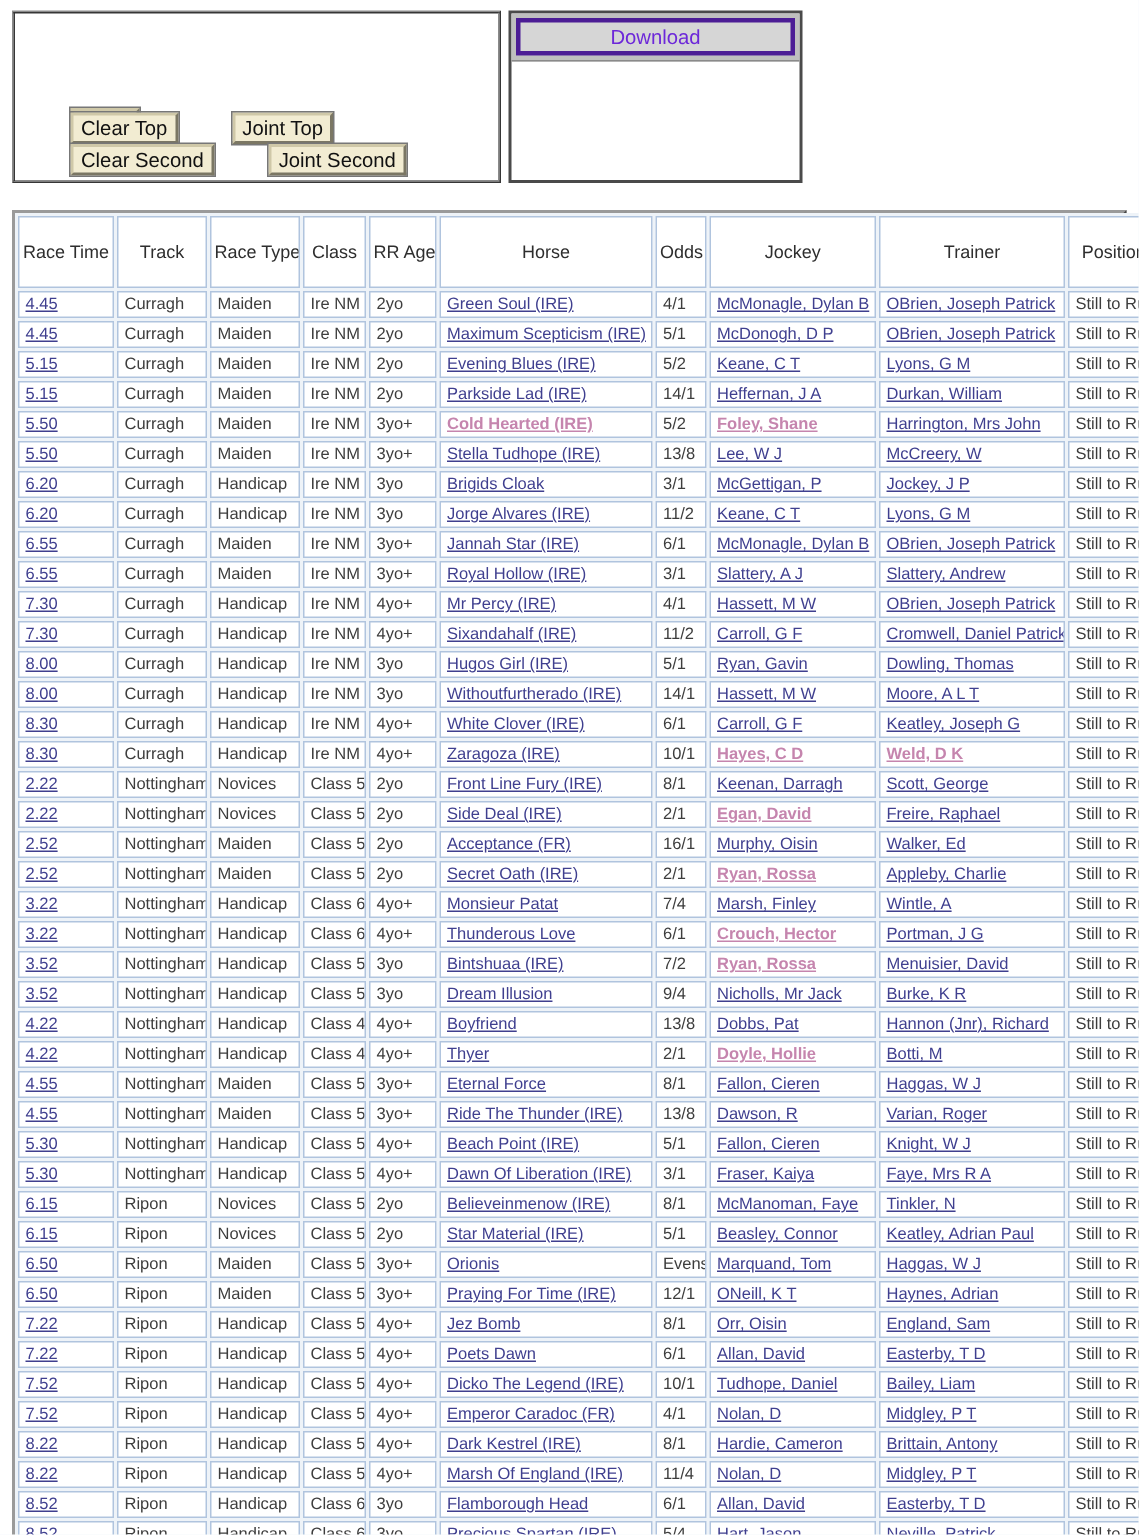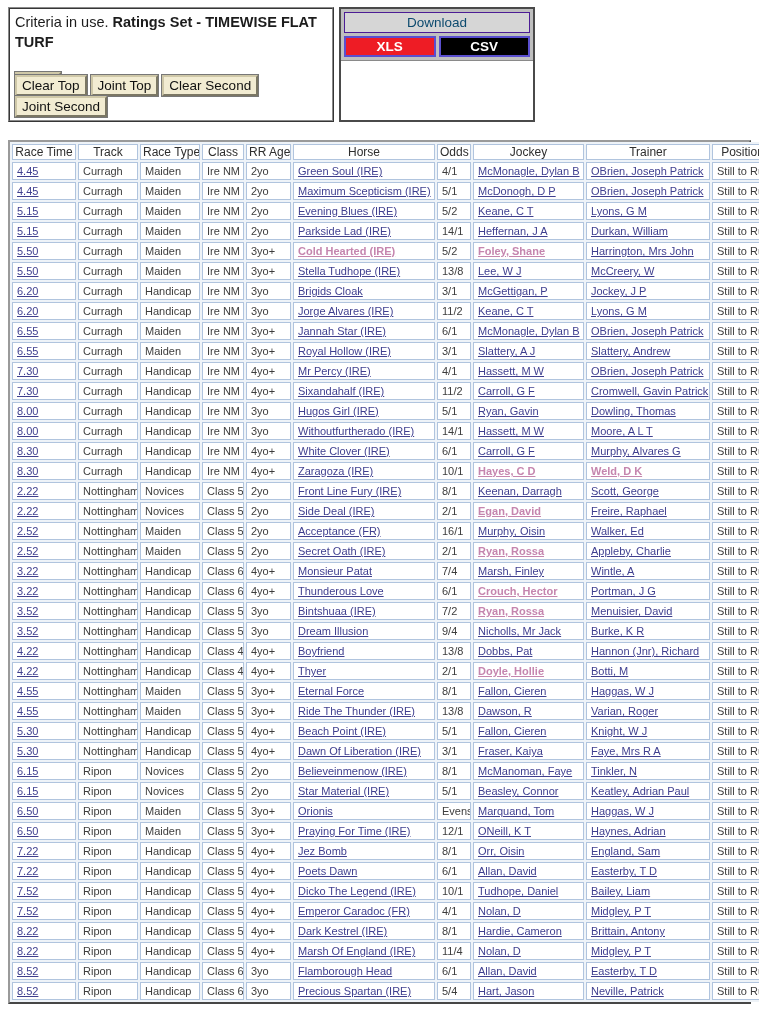--- a/index.html
+++ b/index.html
@@ -21,36 +21,37 @@
     position:absolute;left:8px;top:7px;width:326px;height:115px;
     border:2px ridge #8a8a8a;background:#fff;padding:4px 5px;
   }
   .criteria-line{font-size:14.5px;color:#1c1c1c;line-height:1.35;}
   .criteria-line b{font-weight:bold;}
   .btn{
     display:inline-block;background:#f2ecd2;border:2px outset #cfc8a8;
     outline:1px solid #777;font-size:13.5px;color:#111;
     padding:1px 5px;margin-right:4px;cursor:pointer;white-space:nowrap;
     font-family:"Liberation Sans",sans-serif;
+    margin-left:32px;
   }
   .rank-row{position:absolute;left:5px;bottom:27px;}
   .action-row{position:absolute;left:5px;bottom:3px;}
 
   
   .download-box{
     position:absolute;left:339px;top:7px;width:196px;height:115px;
     border:2px solid #4a4a4a;background:#fff;
   }
   .download-table{
     width:100%;border-collapse:separate;border-spacing:3px;
     background:#bfbfbf;border-bottom:1px solid #8a8a8a;
   }
   .download-header{
-    background:#d6d6d6;border:1px solid #4c1d95;text-align:center;
-    font-size:13.5px;color:#0c4a6e;padding:2px 0;
+    background:#d6d6d6;border:3px solid #4c1d95;text-align:center;
+    font-size:13.5px;color:#6d28d9;padding:2px 0;
   }
   .dl-btn{
     display:block;width:100%;text-align:center;font-weight:bold;
     font-size:13.5px;color:#fff;border:2px solid #5a4fcf;
     padding:1px 0;cursor:pointer;text-decoration:none;
   }
   .dl-xls{background:var(--xls,#ee1c25);}
   .dl-csv{background:var(--csv,#000);}
 
   
@@ -58,54 +59,45 @@
     position:absolute;left:8px;top:140px;width:743px;
     border:2px outset #9a9a9a;background:#fff;
   }
   table.grid{
     width:100%;table-layout:fixed;border-collapse:separate;border-spacing:2px;
     background:#eef3f8;
   }
   table.grid th{
     border:1px solid var(--cellborder);background:#fff;
     font-size:12px;font-weight:normal;color:#2e2e2e;text-align:center;
-    padding:0 2px;overflow:hidden;white-space:nowrap;
+    padding:16px 2px;overflow:hidden;white-space:nowrap;
   }
   table.grid td{
     border:1px solid var(--cellborder);background:#fff;
     font-size:11px;color:#3d3d3d;padding:2px 4px;height:16px;
     overflow:hidden;white-space:nowrap;
   }
   table.grid a{color:var(--link);text-decoration:underline;}
   table.grid a.visited{color:var(--visited);font-weight:bold;}
 </style>
 </head>
 <body>
 
 <div class="criteria-box">
-  <div class="criteria-line"><span>Criteria in use. </span><b>Ratings Set - TIMEWISE FLAT TURF</b></div>
   <div class="rank-row">
     <button class="btn">Rank</button>
   </div>
   <div class="action-row" id="action-row"><button class="btn">Clear Top</button><button class="btn">Joint Top</button><button class="btn">Clear Second</button><button class="btn">Joint Second</button></div>
 </div>
 
 <div class="download-box">
   <table class="download-table">
     <tbody>
         <tr>
       <td colspan="2" class="download-header">Download</td>
-    </tr>
-    <tr>
-      <td style="width:50%;padding:0;">
-            <a href="#" class="dl-btn dl-xls">XLS</a>
-          </td>
-      <td style="width:50%;padding:0;">
-            <a href="#" class="dl-btn dl-csv">CSV</a>
-          </td>
     </tr>
   </tbody>
     </table>
 </div>
 
 <div class="grid-wrap">
   <table class="grid" id="race-table">
     <colgroup>
       <col style="width:64px">
         <col style="width:60px">
@@ -267,21 +259,21 @@
         </tr>
         <tr>
           <td><a href="#">7.30</a></td>
           <td>Curragh</td>
           <td>Handicap</td>
           <td>Ire NM</td>
           <td>4yo+</td>
           <td><a href="#">Sixandahalf (IRE)</a></td>
           <td>11/2</td>
           <td><a href="#">Carroll, G F</a></td>
-          <td><a href="#">Cromwell, Gavin Patrick</a></td>
+          <td><a href="#">Cromwell, Daniel Patrick</a></td>
           <td>Still to Run</td>
         </tr>
         <tr>
           <td><a href="#">8.00</a></td>
           <td>Curragh</td>
           <td>Handicap</td>
           <td>Ire NM</td>
           <td>3yo</td>
           <td><a href="#">Hugos Girl (IRE)</a></td>
           <td>5/1</td>
@@ -303,21 +295,21 @@
         </tr>
         <tr>
           <td><a href="#">8.30</a></td>
           <td>Curragh</td>
           <td>Handicap</td>
           <td>Ire NM</td>
           <td>4yo+</td>
           <td><a href="#">White Clover (IRE)</a></td>
           <td>6/1</td>
           <td><a href="#">Carroll, G F</a></td>
-          <td><a href="#">Murphy, Alvares G</a></td>
+          <td><a href="#">Keatley, Joseph G</a></td>
           <td>Still to Run</td>
         </tr>
         <tr>
           <td><a href="#">8.30</a></td>
           <td>Curragh</td>
           <td>Handicap</td>
           <td>Ire NM</td>
           <td>4yo+</td>
           <td><a href="#">Zaragoza (IRE)</a></td>
           <td>10/1</td>

